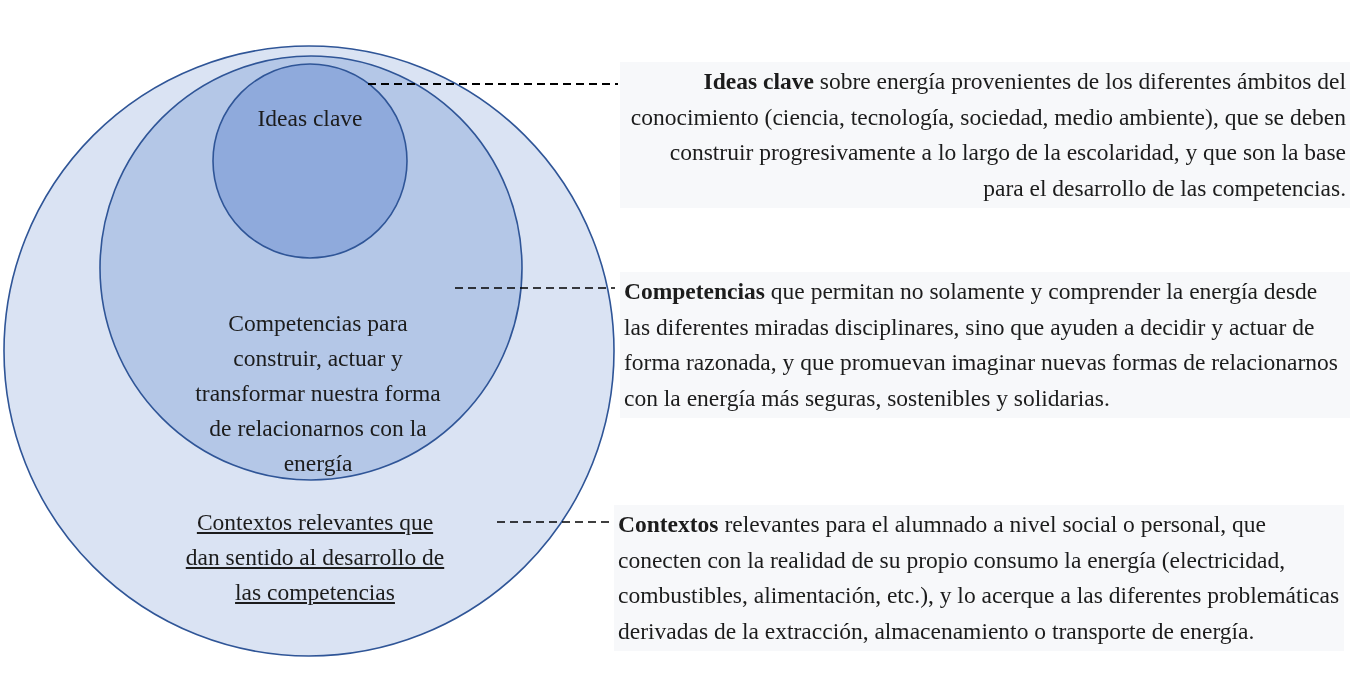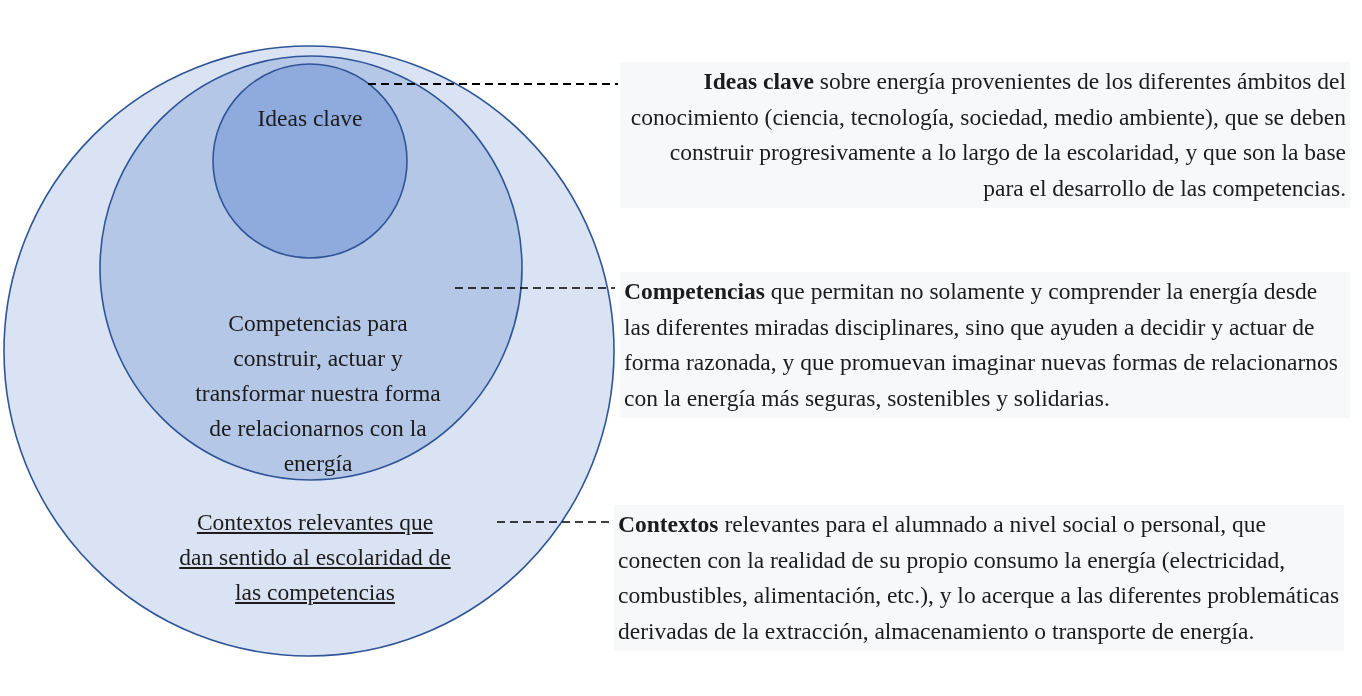--- a/index.html
+++ b/index.html
@@ -30,21 +30,21 @@
 <div class="circle-label" style="left:168px; top:270px; width:300px;margin-top:36px;">
   <div>Competencias para</div>
   <div>construir, actuar y</div>
   <div>transformar nuestra forma</div>
   <div>de relacionarnos con la</div>
   <div>energía</div>
 </div>
 
 <div class="circle-label" style="left:140px; top:505px; width:350px;text-decoration:underline;">
   <div>Contextos relevantes que</div>
-  <div>dan sentido al escolaridad de</div>
+  <div>dan sentido al desarrollo de</div>
   <div>las competencias</div>
 </div>
 
 <div class="desc" style="top:62px;text-align:right;">
   <b>Ideas clave</b><span> sobre energía provenientes de los diferentes ámbitos del conocimiento (ciencia, tecnología, sociedad, medio ambiente), que se deben construir progresivamente a lo largo de la escolaridad, y que son la base para el desarrollo de las competencias.</span>
 </div>
 
 <div class="desc" style="top:272px;">
   <b>Competencias</b><span> que permitan no solamente y comprender la energía desde las diferentes miradas disciplinares, sino que ayuden a decidir y actuar de forma razonada, y que promuevan imaginar nuevas formas de relacionarnos con la energía más seguras, sostenibles y solidarias.</span>
 </div>

